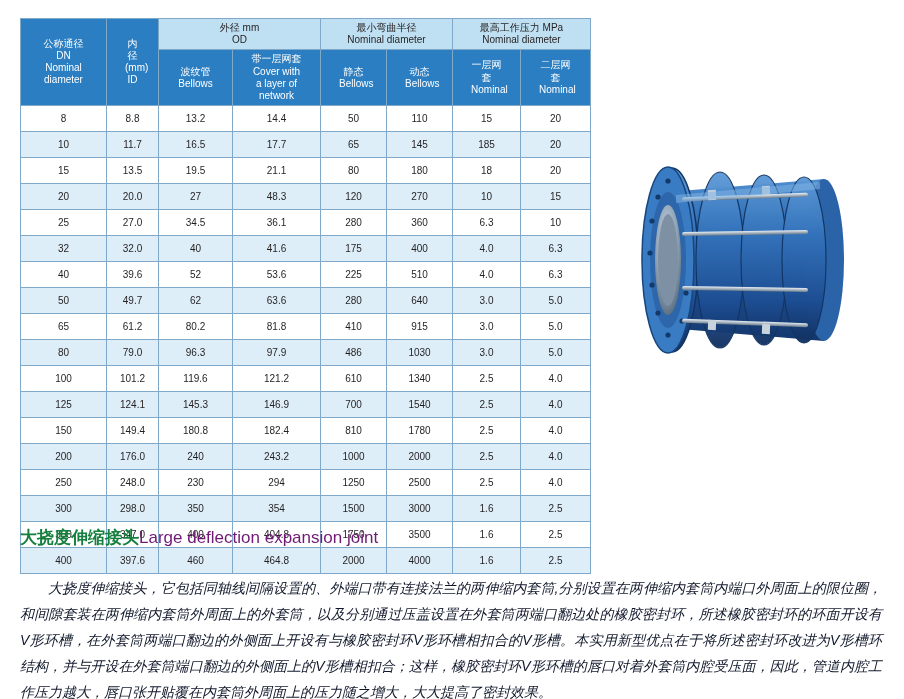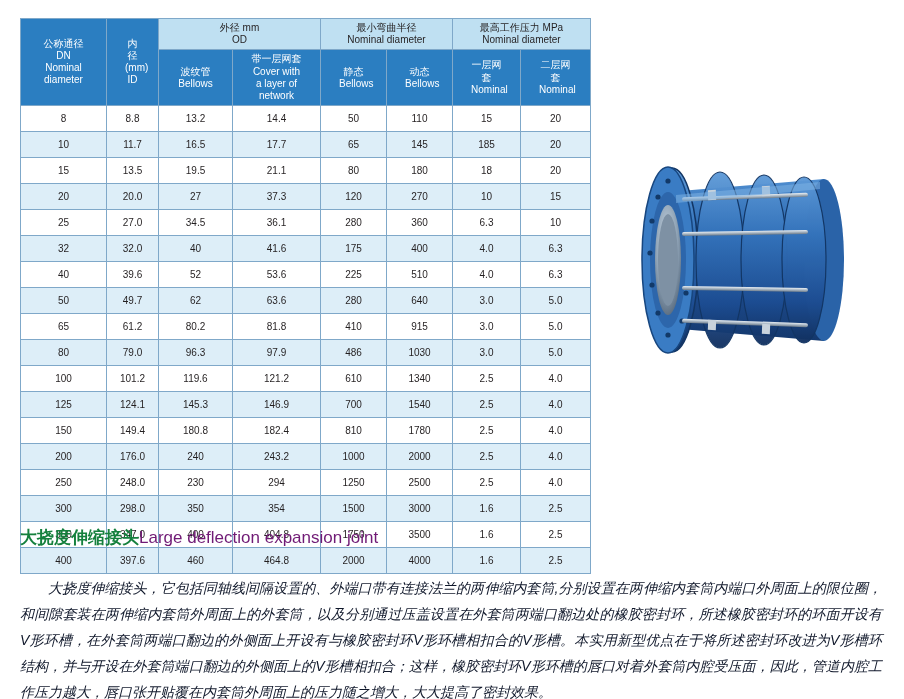--- a/index.html
+++ b/index.html
@@ -199,21 +199,21 @@
           <td>21.1</td>
           <td>80</td>
           <td>180</td>
           <td>18</td>
           <td>20</td>
         </tr>
         <tr class="alt">
           <td>20</td>
           <td>20.0</td>
           <td>27</td>
-          <td>37.3</td>
+          <td>48.3</td>
           <td>120</td>
           <td>270</td>
           <td>10</td>
           <td>15</td>
         </tr>
         <tr>
           <td>25</td>
           <td>27.0</td>
           <td>34.5</td>
           <td>36.1</td>

